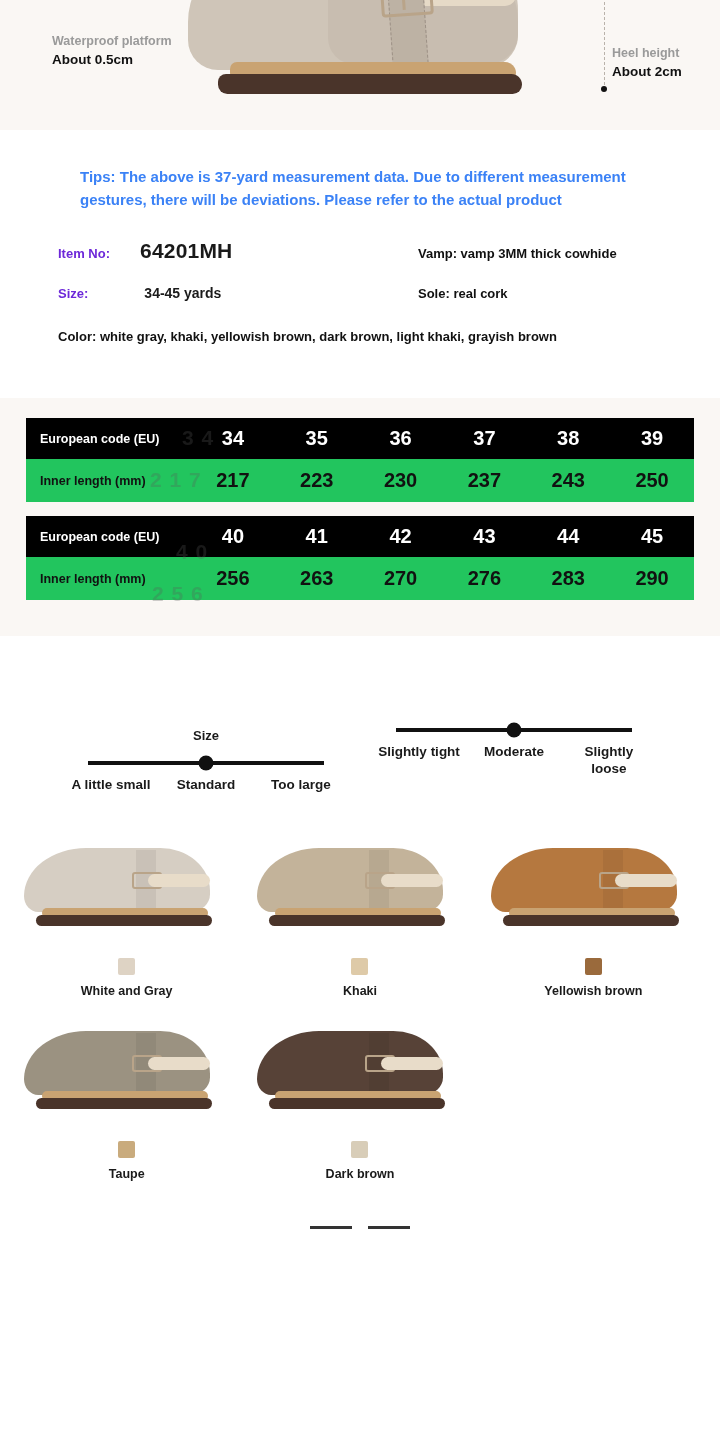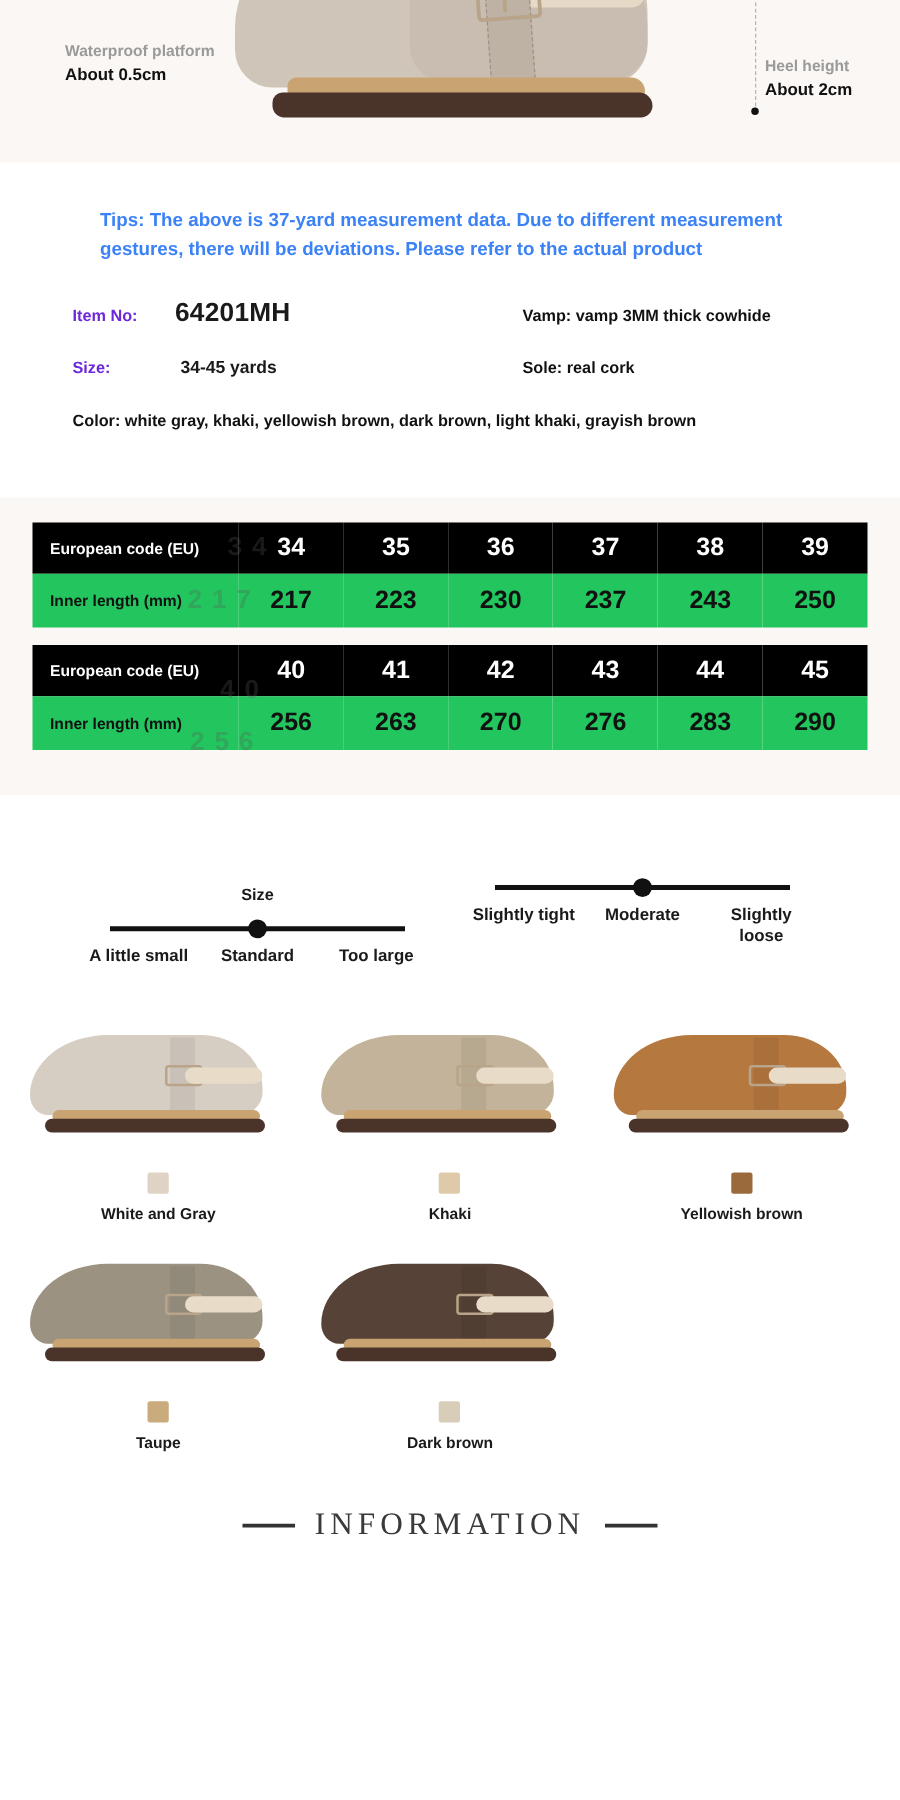--- a/index.html
+++ b/index.html
@@ -218,21 +218,21 @@
     color: rgba(90,90,90,0.28);
     font-size: 21px;
     font-weight: bold;
     letter-spacing: 1px;
     pointer-events: none;
   }
 
   
   .sliders {
     display: flex;
-    margin-top: 72px;
+    margin-top: 92px;
     padding: 0 52px;
   }
   .slider-block { width: 50%; text-align: center; }
   .slider-title {
     font-size: 13px;
     font-weight: bold;
     margin-bottom: 18px;
   }
   .slider-bar {
     position: relative;
@@ -553,15 +553,14 @@
       <div class="swatch" style="background:#d8cdb8"></div>
       <div class="gal-name">Dark brown</div>
     </div>
 
     <div class="gal-cell"></div>
   </div>
 </div>
 
 <div class="footer">
   <div class="foot-line"></div>
-  <div class="foot-text">INFORMATION</div>
   <div class="foot-line"></div>
 </div>
 
 </body></html>

